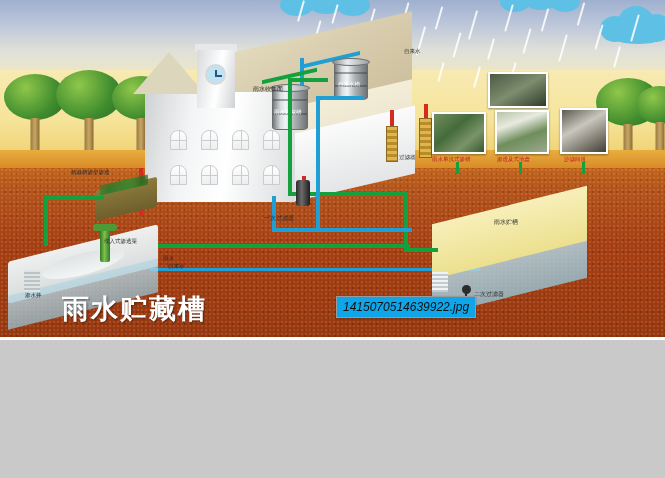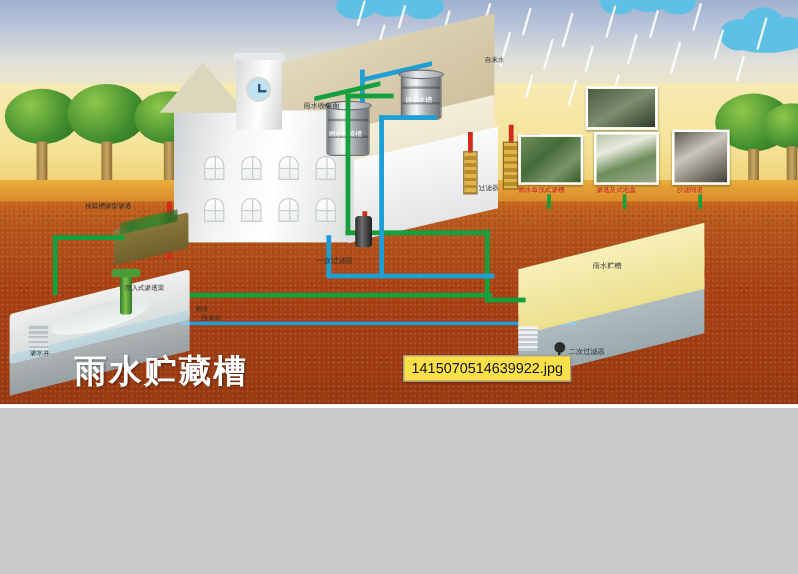--- a/index.html
+++ b/index.html
@@ -98,23 +98,23 @@
       background:linear-gradient(180deg,rgba(186,214,224,.8),rgba(150,193,210,.75));transform:skewY(-14deg);}
 
   .lbl{position:absolute;white-space:nowrap;line-height:1;}
   .lbl-dk{color:#2b2b2b;}
   .lbl-rd{color:#c1152a;}
   .lbl-wt{color:#ffffff;}
 
   .bigtitle{position:absolute;left:62px;top:291px;font-size:27px;font-weight:bold;color:#fff;
       letter-spacing:2px;text-shadow:1px 1px 2px rgba(0,0,0,.45);}
 
-  .tooltip{position:absolute;left:336px;top:296px;background:#fde047;border:1px solid #9a9a9a;
+  .tooltip{position:absolute;left:336px;top:296px;background:#0ea5e9;border:1px solid #9a9a9a;
       padding:3px 6px;font-size:12px;color:#111;font-family:"Liberation Sans",sans-serif;
-      box-shadow:0 1px 2px rgba(0,0,0,.3);}
+      box-shadow:0 1px 2px rgba(0,0,0,.3);font-style:italic;}
 
   
   .banner{position:absolute;left:0;top:340px;width:665px;height:138px;background:#c9c9c9;}
   .divider{position:absolute;left:0;top:337px;width:665px;height:3px;background:#fff;}
 </style>
 </head>
 <body>
 
 <div class="page">
 

